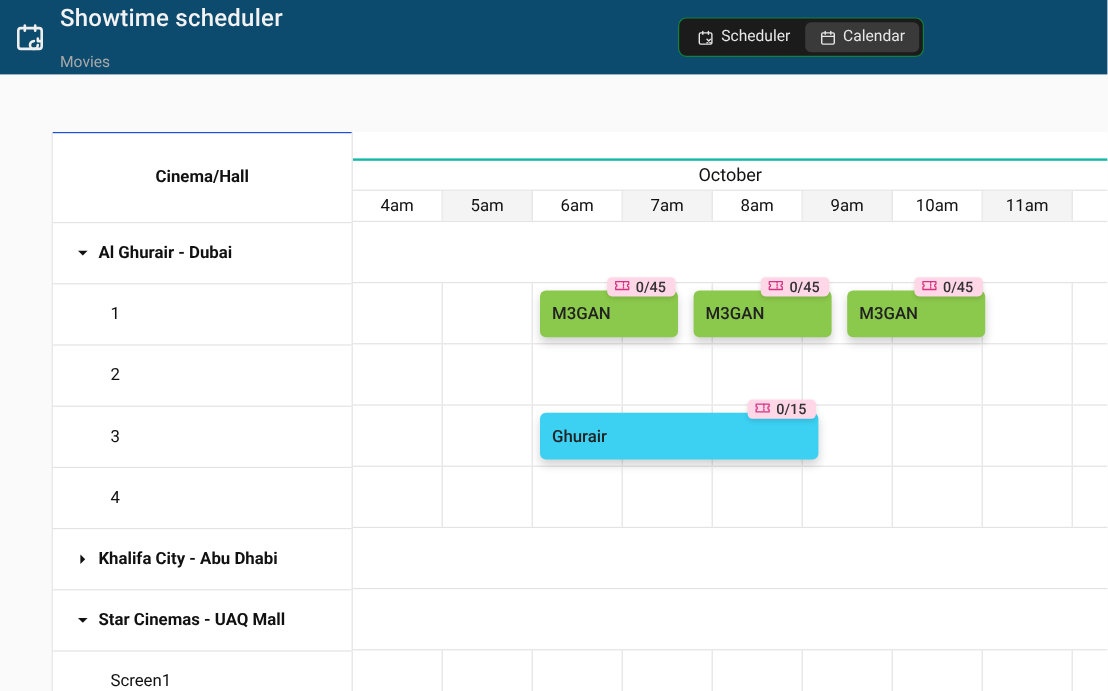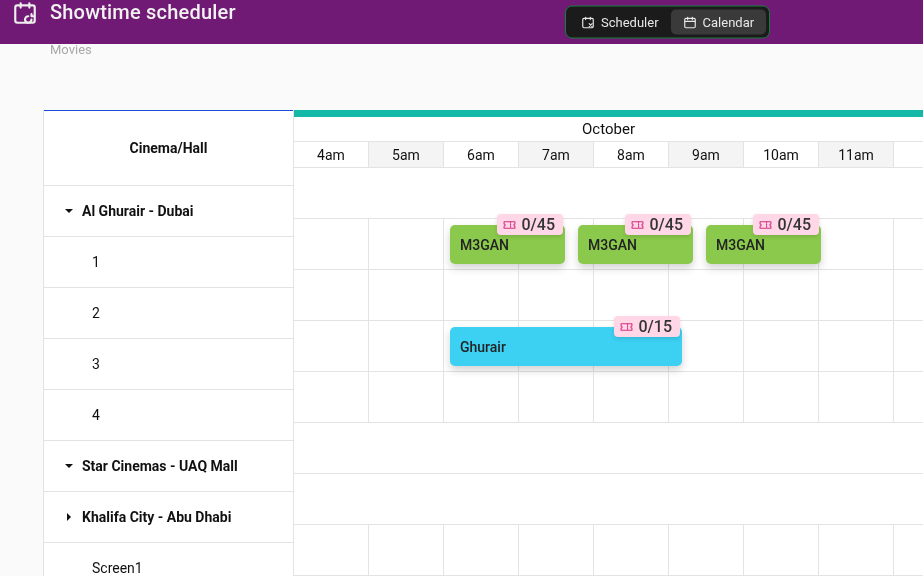--- a/index.html
+++ b/index.html
@@ -1,20 +1,20 @@
 <!DOCTYPE html>
 <html><head>
 <meta charset="utf-8">
 <style>
   * { box-sizing: border-box; margin: 0; padding: 0; }
   html, body { width: 923px; height: 576px; overflow: hidden; font-family: -apple-system, BlinkMacSystemFont, "Segoe UI", Roboto, Helvetica, Arial, sans-serif; background: #fafafa; color: #111; }
   
   .app-header {
-    height: 44px; background: #701a75; color: #eee;
-    display: flex; padding: 0 12px;
+    height: 62px; background: #0c4a6e; color: #eee;
+    display: flex; align-items: center; padding: 0 12px;
     position: relative;
   }
   .app-header .logo {
     width: 26px; height: 26px; color: #eee; margin-right: 12px;
     flex: 0 0 auto;
   }
   .app-header .title-block { display: flex; flex-direction: column; }
   .app-title { font-size: 20px; font-weight: 500; color: #f2f2f2; letter-spacing: .2px; }
   .app-subtitle { font-size: 13px; color: #a9a9a9; margin-top: 18px; }
   .view-toggle {
@@ -51,21 +51,21 @@
   .row { height: 51px; border-bottom: 1px solid #e3e3e3; display: flex; align-items: center; }
   .row.group { font-weight: 700; font-size: 14px; padding-left: 20px; }
   .row.group .caret { margin-right: 8px; display:inline-flex; }
   .row.hall  { font-size: 14px; padding-left: 48px; }
   .caret svg { width: 10px; height: 10px; }
 
   
   .grid {
     position: absolute; left: 251px; right: 0; top: 0; bottom: 0; overflow: hidden;
   }
-  .grid-header { border-top: 7px solid #14b8a6; }
+  .grid-header { border-top: 2px solid #14b8a6; margin-top: 22px; }
   .gh-row { height: 25px; display: flex; align-items: center; justify-content: center; font-size: 15px; }
   .gh-month { border-bottom: 1px solid #e3e3e3; }
   .gh-date  { border-bottom: 1px solid #e3e3e3; }
   .gh-hours {
     display: flex; height: 26px; border-bottom: 1px solid #e3e3e3;
   }
   .gh-hours .hr {
     width: 75px; flex: 0 0 75px; text-align: center; font-size: 14px; line-height: 26px;
     border-right: 1px solid #e3e3e3;
   }
@@ -86,21 +86,21 @@
     display:flex; align-items:center; padding: 0 10px;
     font-size: 14px; font-weight: 500; color: #222;
     box-shadow: 0 4px 8px rgba(0,0,0,.18);
   }
   .event.green { background: #8bc94c; }
   .event.cyan  { background: #3cd0f3; }
 
   .badge {
     position: absolute; top: -11px; right: 2px;
     background: #ffd7e6; color: #333; border-radius: 4px;
-    font-size: 16px; padding: 1px 8px 1px 6px;
+    font-size: 12px; padding: 1px 8px 1px 6px;
     display:flex; align-items:center; gap:5px;
     box-shadow: 0 2px 4px rgba(0,0,0,.12);
   }
   .badge svg { width: 13px; height: 10px; stroke:#d63384; }
 
 </style>
 </head>
 <body>
 
 <div class="app-header">
@@ -157,32 +157,32 @@
         </div>
         <div class="row hall">
           <span>3</span>
         </div>
         <div class="row hall">
           <span>4</span>
         </div>
         <div class="row group">
           <span class="caret">
             <svg viewBox="0 0 10 10">
+              <path d="M3 1l4 4-4 4z" fill="#111"></path>
+            </svg>
+          </span>
+          <span>Khalifa City - Abu Dhabi</span>
+        </div>
+        <div class="row group">
+          <span class="caret">
+            <svg viewBox="0 0 10 10">
               <path d="M1 3l4 4 4-4z" fill="#111"></path>
             </svg>
           </span>
           <span>Star Cinemas - UAQ Mall</span>
-        </div>
-        <div class="row group">
-          <span class="caret">
-            <svg viewBox="0 0 10 10">
-              <path d="M3 1l4 4-4 4z" fill="#111"></path>
-            </svg>
-          </span>
-          <span>Khalifa City - Abu Dhabi</span>
         </div>
         <div class="row hall">
           <span>Screen1</span>
         </div>
       </div>
   </div>
 
   <div class="grid">
     <div class="grid-header">
       <div class="gh-row gh-month">October</div>

